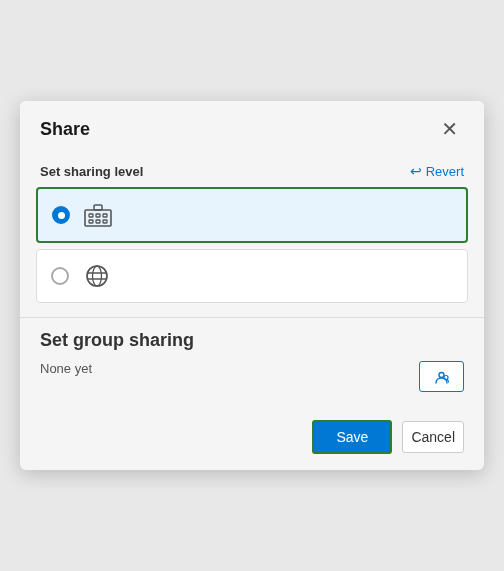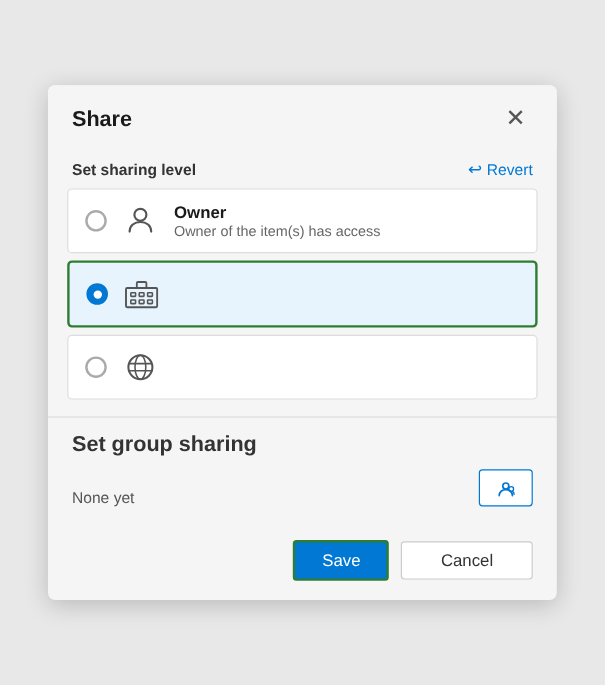--- a/index.html
+++ b/index.html
@@ -8,21 +8,21 @@
       background: #e8e8e8;
       display: flex;
       justify-content: center;
       align-items: center;
       width: 504px;
       height: 571px;
     }
     .dialog {
       background: #f5f5f5;
       border-radius: 6px;
-      width: 424px;
+      width: 464px;
       box-shadow: 0 4px 20px rgba(0,0,0,0.2);
       overflow: hidden;
     }
     .dialog-header {
       display: flex;
       justify-content: space-between;
       align-items: center;
       padding: 16px 20px 12px 20px;
       background: #f5f5f5;
     }
@@ -141,21 +141,21 @@
     }
     .group-section-label {
       font-size: 18px;
       font-weight: 600;
       color: #333;
       margin-bottom: 10px;
     }
     .group-row {
       display: flex;
       justify-content: space-between;
-      align-items: flex-end;
+      align-items: flex-start;
     }
     .none-yet {
       font-size: 13px;
       color: #555;
     }
     .edit-group-btn {
       border: 1.5px solid #0078d4;
       background: #fff;
       color: #0078d4;
       border-radius: 3px;
@@ -182,21 +182,21 @@
       padding: 7px 22px;
       font-size: 14px;
       font-weight: 400;
       cursor: pointer;
     }
     .btn-cancel {
       background: #fff;
       color: #333;
       border: 1.5px solid #ccc;
       border-radius: 3px;
-      padding: 7px 32px;
+      padding: 7px 8px;
       font-size: 14px;
       cursor: pointer;
     }
 
     svg { display: block; }
   </style>
 </head>
 <body>
 
 <div class="dialog">
@@ -211,33 +211,20 @@
   <div class="section-header">
     <span class="section-label">Set sharing level</span>
     <button class="revert-btn">
       <span class="revert-icon">↩</span>
       <span>Revert</span>
     </button>
   </div>
 
   <div class="options-container">
 
-    <div class="option-card">
-      <div class="radio-btn"></div>
-      <div class="option-icon">
-        <svg width="26" height="26" viewBox="0 0 26 26" fill="none">
-          <rect x="8" y="3" width="10" height="10" rx="5" stroke="#555" stroke-width="1.8" fill="none"></rect>
-          <path d="M4 22c0-5 4-8 9-8s9 3 9 8" stroke="#555" stroke-width="1.8" fill="none" stroke-linecap="round"></path>
-        </svg>
-      </div>
-      <div class="option-text">
-        <div class="option-title">Owner</div>
-        <div class="option-desc">Owner of the item(s) has access</div>
-      </div>
-    </div>
 
     <div class="option-card selected">
       <div class="radio-btn checked"></div>
       <div class="option-icon">
         <svg width="28" height="26" viewBox="0 0 28 26" fill="none">
           <rect x="1" y="8" width="26" height="16" rx="1" stroke="#555" stroke-width="1.6" fill="none"></rect>
           <rect x="5" y="12" width="4" height="3" rx="0.5" stroke="#555" stroke-width="1.3" fill="none"></rect>
           <rect x="12" y="12" width="4" height="3" rx="0.5" stroke="#555" stroke-width="1.3" fill="none"></rect>
           <rect x="19" y="12" width="4" height="3" rx="0.5" stroke="#555" stroke-width="1.3" fill="none"></rect>
           <rect x="5" y="18" width="4" height="3" rx="0.5" stroke="#555" stroke-width="1.3" fill="none"></rect>

